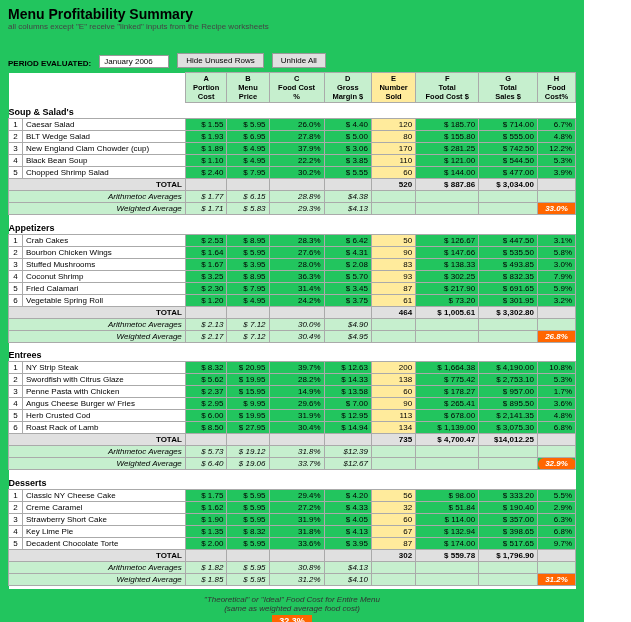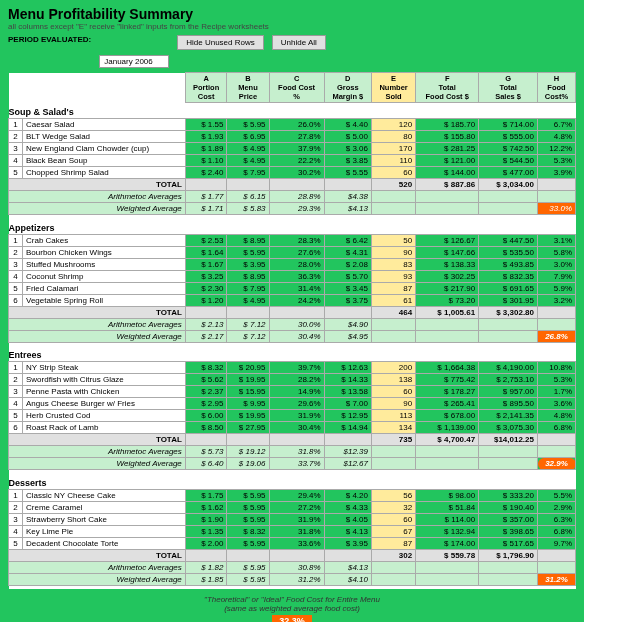--- a/index.html
+++ b/index.html
@@ -21,21 +21,21 @@
       font-weight: bold;
       color: #000;
     }
     .subtitle {
       font-size: 8px;
       color: #444;
       margin-bottom: 4px;
     }
     .toolbar {
       display: flex;
-      align-items: flex-start;
+      align-items: flex-end;
       gap: 8px;
       margin-bottom: 4px;
     }
     .period-label {
       font-size: 8px;
       font-weight: bold;
     }
     .period-value {
       font-size: 8px;
       border: 1px solid #999;
@@ -238,21 +238,21 @@
   </tr>
         <tr class="wavg-row">
     <td colspan="2" style="text-align:right;">Weighted Average</td>
     <td class="num-cell">$ 1.71</td>
     <td class="num-cell">$ 5.83</td>
     <td class="num-cell">29.3%</td>
     <td class="num-cell">$4.13</td>
     <td class="num-cell col-e"></td>
     <td class="num-cell"></td>
     <td class="num-cell"></td>
-    <td class="num-cell" style="background:#ff6600;color:#fff;font-weight:normal;text-align:right;">33.0%</td>
+    <td class="num-cell" style="background:#ff6600;color:#fff;font-weight:bold;text-align:center;">33.0%</td>
   </tr>
         <tr>
           <td colspan="10" style="border:none;height:4px;background:#fff;"></td>
         </tr>
         <tr>
           <td colspan="10" class="section-header"><b>Appetizers</b></td>
         </tr>
         <tr>
       <td class="row-num">1</td>
       <td class="item-name">Crab Cakes</td>

